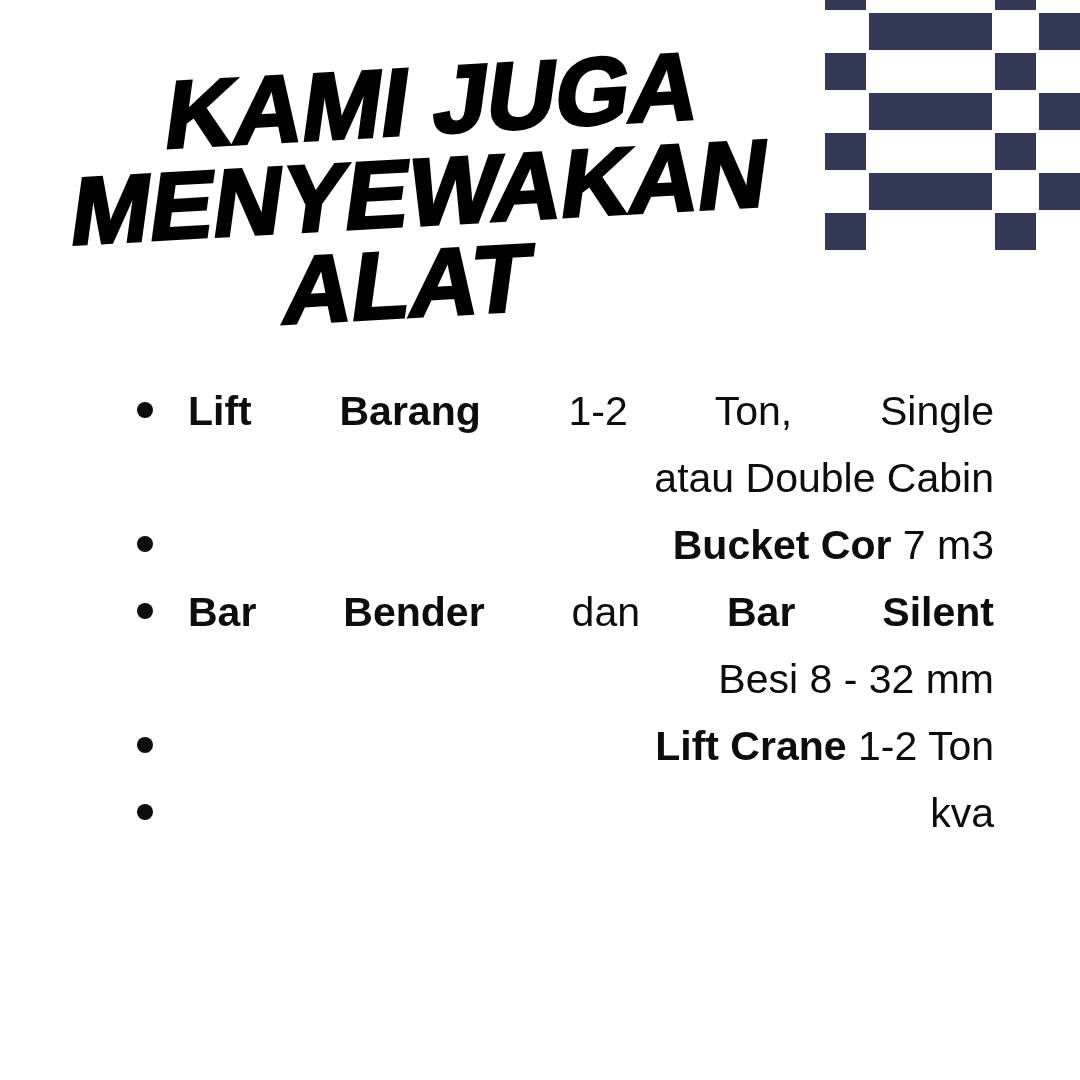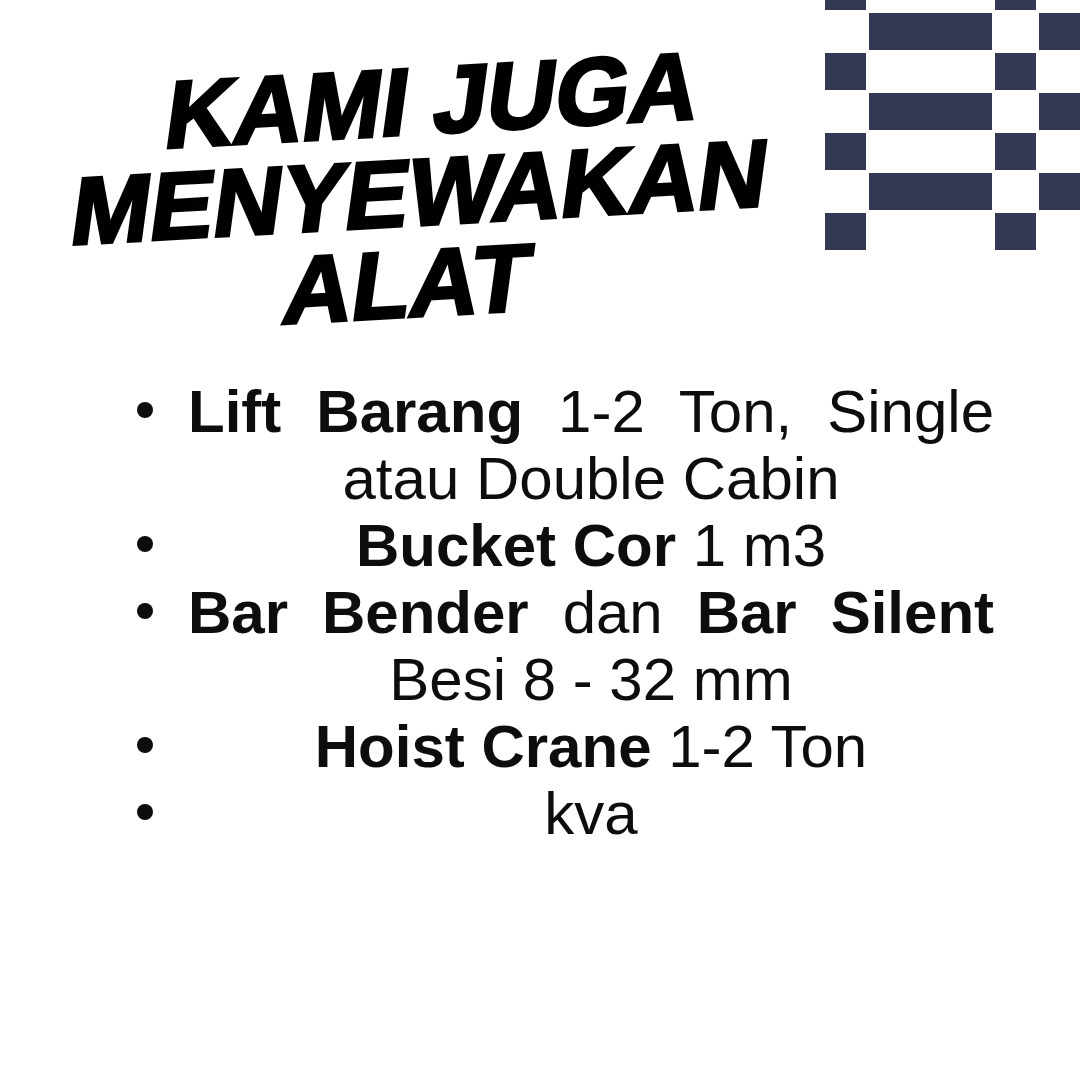--- a/index.html
+++ b/index.html
@@ -42,33 +42,33 @@
     -webkit-text-stroke: 3px currentColor;
   }
   .title .title-line { white-space: nowrap; }
 
   
   .list {
     position: absolute;
     left: 188px;
     top: 378px;
     width: 806px;
-    font-size: 60px;
+    font-size: 41px;
     line-height: 67px;
   }
   .item { position: relative; }
   .item .dot {
     position: absolute;
     left: -51px;
     top: 24px;
     width: 16px;
     height: 16px;
     border-radius: 50%;
   }
-  .item .line { text-align: center; }
+  .item .line { text-align: right; }
   .item .line.just {
     text-align: justify;
     text-align-last: justify;
   }
   .item b { font-weight: bold; }
 </style>
 </head>
 <body>
 
 <div class="canvas" style="background: rgb(255, 255, 255); color: rgb(13, 13, 13);">
@@ -108,29 +108,29 @@
       <div class="title-line">ALAT</div>
     </h1>
   <div class="list">
       <div class="item">
         <span class="dot" style="background: rgb(13, 13, 13);"></span>
         <div class="line just"><b>Lift Barang</b><span> 1-2 Ton, Single</span></div>
         <div class="line"><span>atau Double Cabin</span></div>
       </div>
       <div class="item">
         <span class="dot" style="background: rgb(13, 13, 13);"></span>
-        <div class="line"><b>Bucket Cor</b><span> 1 m3</span></div>
+        <div class="line"><b>Bucket Cor</b><span> 7 m3</span></div>
       </div>
       <div class="item">
         <span class="dot" style="background: rgb(13, 13, 13);"></span>
         <div class="line just"><b>Bar Bender</b><span> dan </span><b>Bar Silent</b></div>
         <div class="line"><span>Besi 8 - 32 mm</span></div>
       </div>
       <div class="item">
         <span class="dot" style="background: rgb(13, 13, 13);"></span>
-        <div class="line"><b>Hoist Crane</b><span> 1-2 Ton</span></div>
+        <div class="line"><b>Lift Crane</b><span> 1-2 Ton</span></div>
       </div>
       <div class="item">
         <span class="dot" style="background: rgb(13, 13, 13);"></span>
         <div class="line"><span>kva</span></div>
       </div>
     </div>
 </div>
 
 </body></html>

